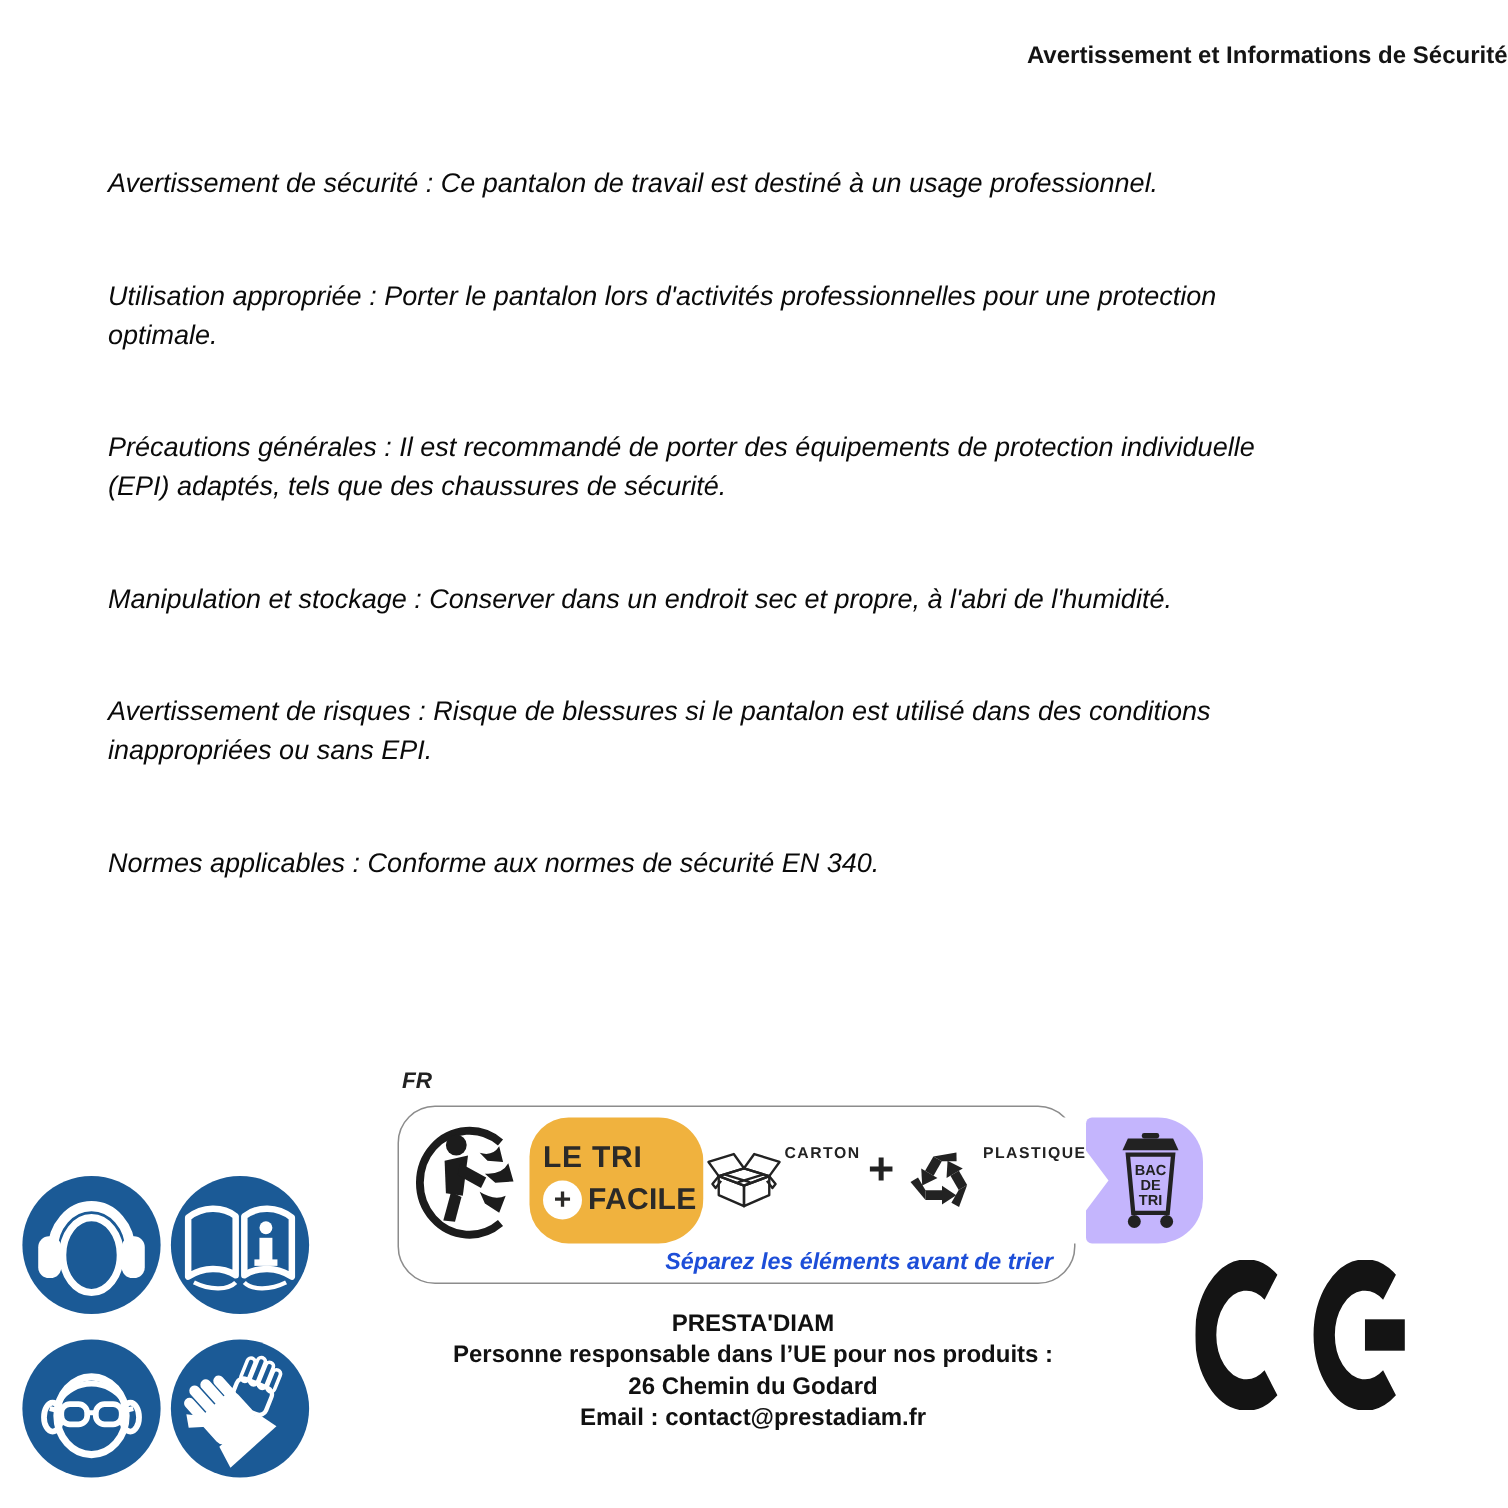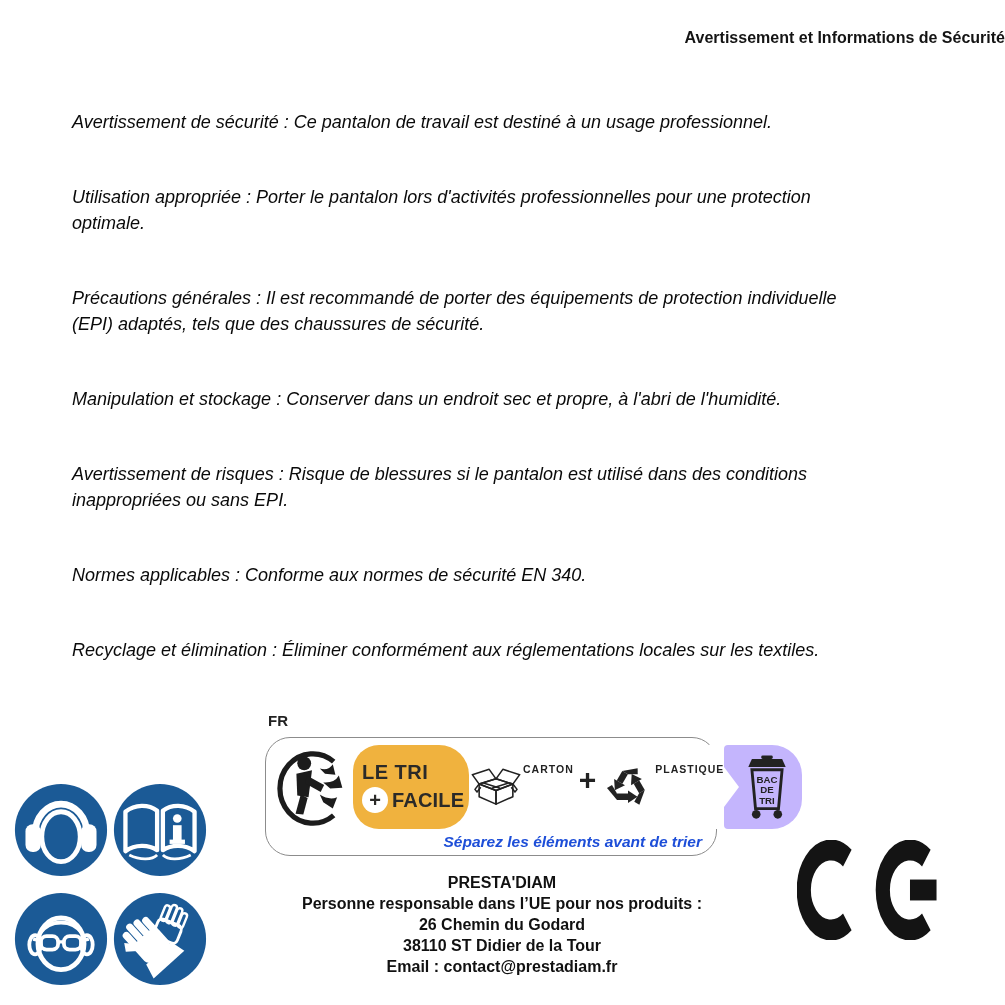--- a/index.html
+++ b/index.html
@@ -14,21 +14,21 @@
   }
   .doc-body {
     position:absolute; left:72px; top:83px; width:862px;
     font-size:18px; line-height:26px; white-space:pre-line; color:#0a0a0a;
   }
   .doc-body p { margin:0 0 23px 0;font-style:italic; }
 
   
   .fr-label {
     position:absolute; left:268px; top:712px;
-    font-size:15px; font-weight:bold; color:#222;
+    font-size:15px; font-weight:bold; color:#222;font-style:italic;
   }
   .infotri-box {
     position:absolute; left:265px; top:737px; width:452px; height:119px;
     background:#fff; border:1.5px solid #8c8c8c; border-radius:25px;
     box-sizing:border-box;
   }
   .triman-svg { position:absolute; left:7px; top:6px; width:78px; height:89px; }
   .band { position:absolute; left:87px; top:7px; width:354px; height:84px; display:flex; }
   .band-left {
     width:116px; flex:none; background:#F0B23E;
@@ -97,21 +97,20 @@
   <div class="doc-body">
     <p>Avertissement de sécurité : Ce pantalon de travail est destiné à un usage professionnel.</p>
     <p>Utilisation appropriée : Porter le pantalon lors d'activités professionnelles pour une protection
 optimale.</p>
     <p>Précautions générales : Il est recommandé de porter des équipements de protection individuelle
 (EPI) adaptés, tels que des chaussures de sécurité.</p>
     <p>Manipulation et stockage : Conserver dans un endroit sec et propre, à l'abri de l'humidité.</p>
     <p>Avertissement de risques : Risque de blessures si le pantalon est utilisé dans des conditions
 inappropriées ou sans EPI.</p>
     <p>Normes applicables : Conforme aux normes de sécurité EN 340.</p>
-    <p>Recyclage et élimination : Éliminer conformément aux réglementations locales sur les textiles.</p>
   </div>
 
   <div class="fr-label">FR</div>
 
   <div class="infotri-box">
 
     <svg class="triman-svg" viewBox="0 0 90 100">
       <path d="M70,19 A38,40 0 1 0 70,81" fill="none" stroke="#1c1c1c" stroke-width="6"></path>
       <circle cx="36" cy="21" r="8" fill="#1c1c1c"></circle>
       <path d="M27,33 L45,29 L41,60 L28,58 Z" fill="#1c1c1c"></path>
@@ -247,21 +246,20 @@
           <path d="M27,66 L62,66 L66,82 L23,82 Z"></path>
         </g>
       </g>
     </svg>
   </div>
 
   <div class="contact">
     <div>PRESTA'DIAM</div>
     <div>Personne responsable dans l’UE pour nos produits :</div>
     <div>26 Chemin du Godard</div>
-    <div>38110 ST Didier de la Tour</div>
     <div>Email : contact@prestadiam.fr</div>
   </div>
 
   <svg class="ce-svg" viewBox="0 0 230 110" preserveAspectRatio="none">
     <path d="M81.5,19.9 A44,44 0 1 0 81.5,90.1" fill="none" stroke="#141414" stroke-width="23"></path>
     <g transform="translate(128,0)">
       <path d="M81.5,19.9 A44,44 0 1 0 81.5,90.1" fill="none" stroke="#141414" stroke-width="23"></path>
       <rect x="55" y="43.5" width="43" height="23" fill="#141414"></rect>
     </g>
   </svg>

